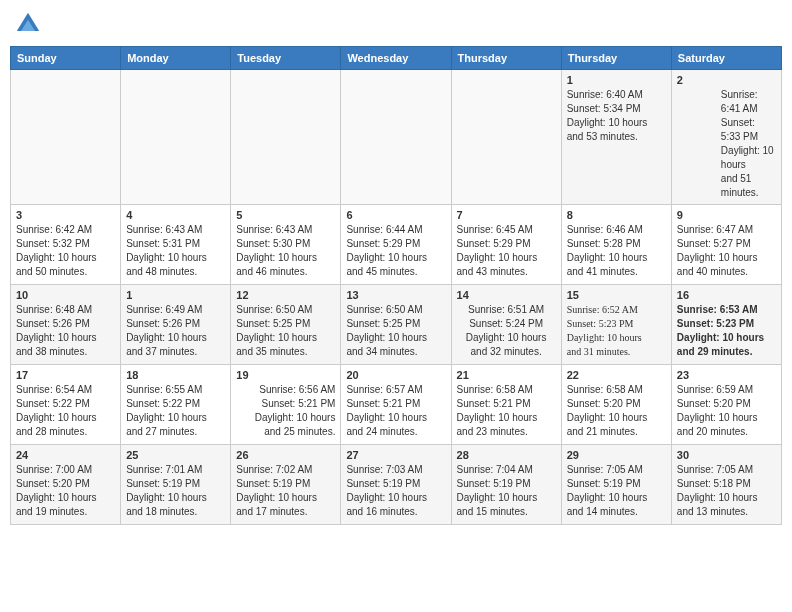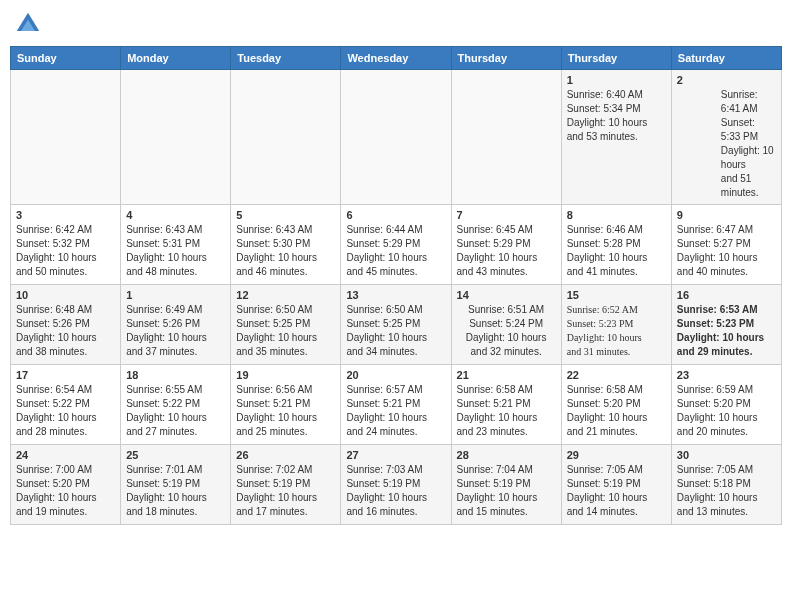--- a/index.html
+++ b/index.html
@@ -261,21 +261,21 @@
         </td>
         <td>
           <span class="day-num">18</span>
           <div class="day-info" style="white-space: pre-line;">Sunrise: 6:55 AM
 Sunset: 5:22 PM
 Daylight: 10 hours
 and 27 minutes.</div>
         </td>
         <td>
           <span class="day-num">19</span>
-          <div class="day-info" style="white-space: pre-line;">Sunrise: 6:56 AM
+          <div class="day-info" style="white-space: pre-line; text-align: right;">Sunrise: 6:56 AM
 Sunset: 5:21 PM
 Daylight: 10 hours
 and 25 minutes.</div>
         </td>
         <td>
           <span class="day-num">20</span>
           <div class="day-info" style="white-space: pre-line;">Sunrise: 6:57 AM
 Sunset: 5:21 PM
 Daylight: 10 hours
 and 24 minutes.</div>

